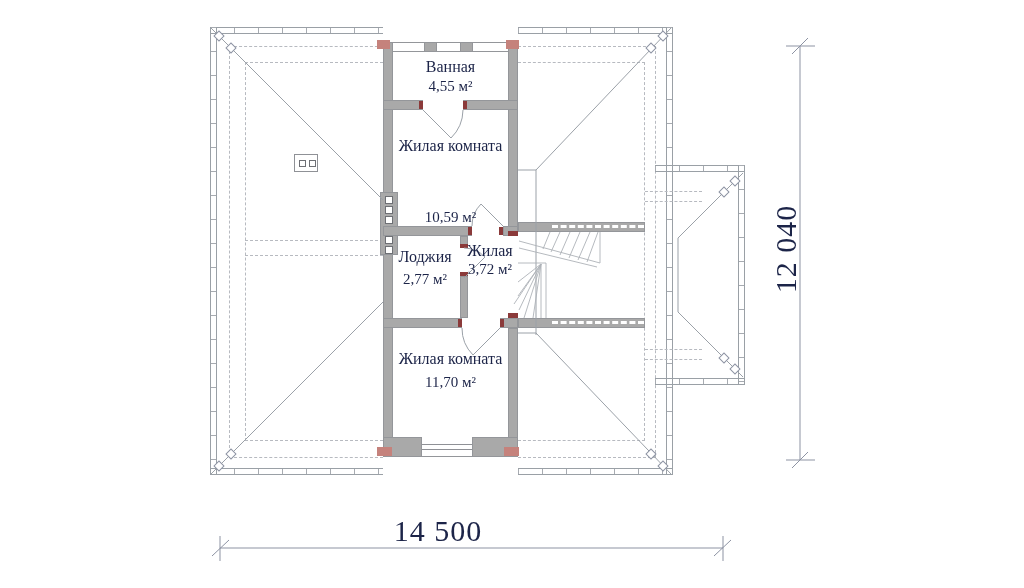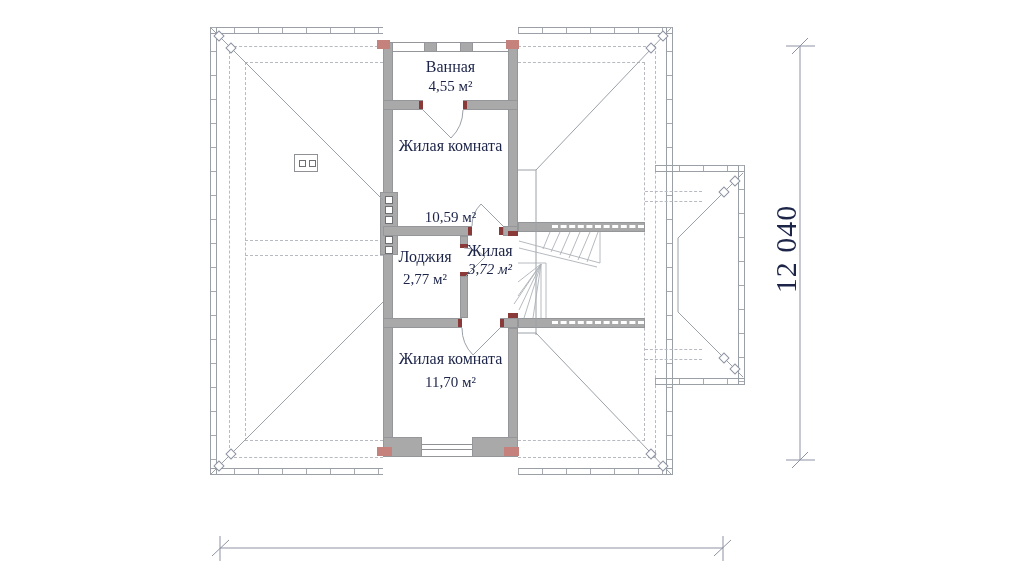--- a/index.html
+++ b/index.html
@@ -211,20 +211,21 @@
   <div class="label room-name" style="left:385px;top:58px;width:131px;">Ванная</div>
   <div class="label room-area" style="left:385px;top:78px;width:131px;text-align:center;">4,55 м²</div>
 
   <div class="label room-name" style="left:385px;top:137px;width:131px;">Жилая комната</div>
   <div class="label room-area" style="left:385px;top:161px;width:131px;margin-top:48px;">10,59 м²</div>
 
   <div class="label room-name" style="left:388px;top:248px;width:74px;">Лоджия</div>
   <div class="label room-area" style="left:388px;top:271px;width:74px;">2,77 м²</div>
 
   <div class="label room-name" style="left:460px;top:242px;width:60px;">Жилая</div>
-  <div class="label room-area" style="left:458px;top:261px;width:64px;font-style:italic;">3,72 м²</div>
+  <div class="label room-area" style="left:458px;top:261px;width:64px;">3,72 м²</div>
 
   <div class="label room-name" style="left:385px;top:350px;width:131px;">Жилая комната</div>
   <div class="label room-area" style="left:385px;top:374px;width:131px;">11,70 м²</div>
 
+  <div class="label dim-text" style="left:358px;top:514px;width:160px;">14 500</div>
   <div class="label dim-text" style="left:706px;top:232px;width:160px;height:34px;transform:rotate(-90deg);">12 040</div>
 
 </div>
 
 </body></html>

